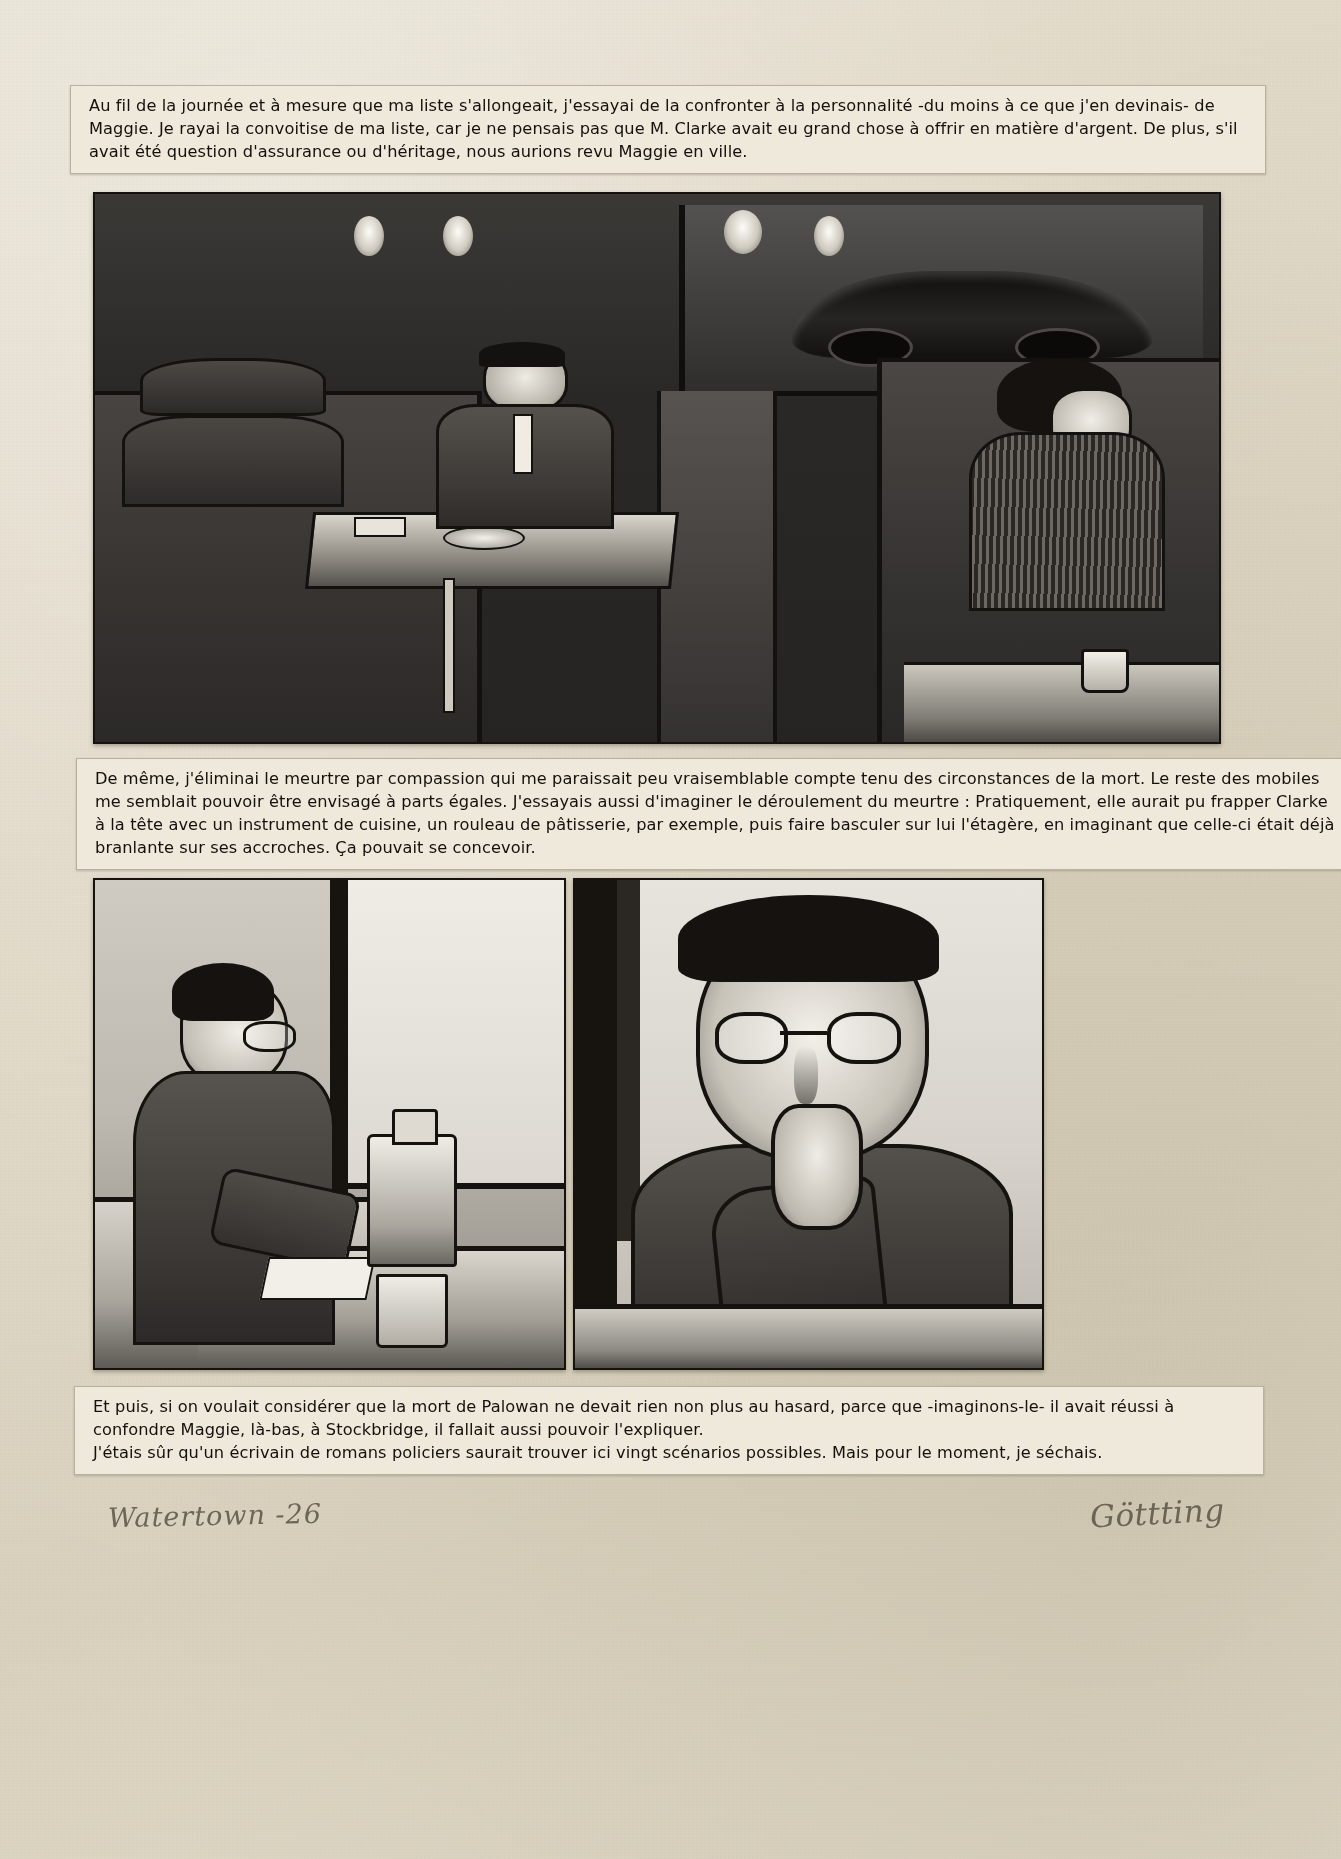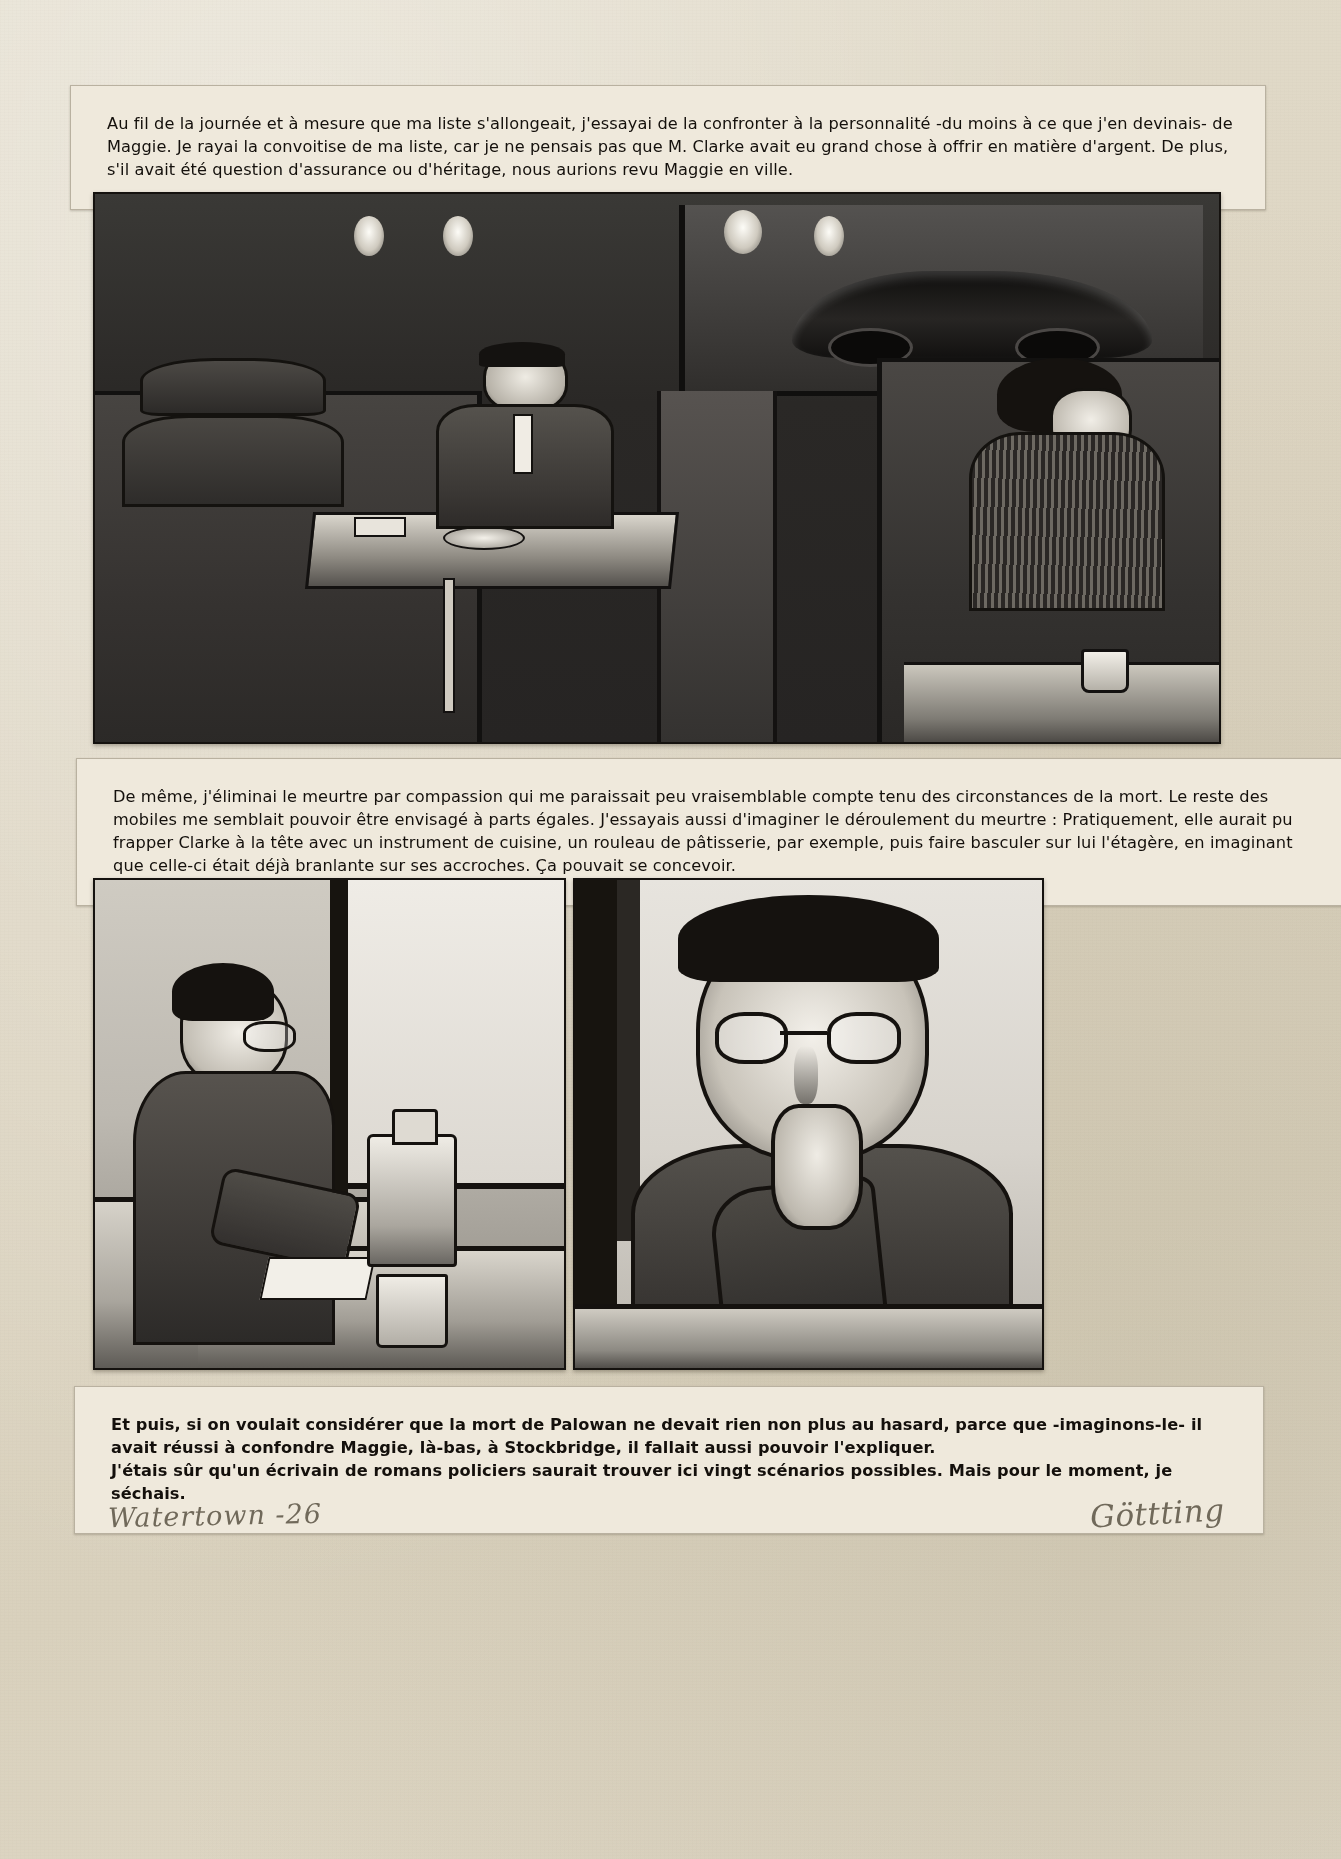--- a/index.html
+++ b/index.html
@@ -46,26 +46,26 @@
     box-shadow: 0 1px 2px rgba(60,50,35,0.25);
     box-sizing: border-box;
     padding: 8px 14px 10px 18px;
     font-family: "DejaVu Sans", sans-serif;
     color: #14100c;
     font-size: 16.2px;
     line-height: 1.42;
     letter-spacing: .1px;
   }
   .caption p {
-    margin: 18px;
+    margin: 0;
   }
 
   #caption-top    { left: 70px;  top: 85px;   width: 1196px; }
   #caption-middle { left: 76px;  top: 758px;  width: 1280px; }
-  #caption-bottom { left: 74px;  top: 1386px; width: 1190px; font-weight: bold; }
+  #caption-bottom { left: 74px;  top: 1386px; width: 1190px; }
 
   
   .panel {
     position: absolute;
     box-sizing: border-box;
     overflow: hidden;
     background: #1d1b1a;
     border: 2px solid #15120f;
     box-shadow: 0 2px 4px rgba(50,42,30,0.35);
   }

